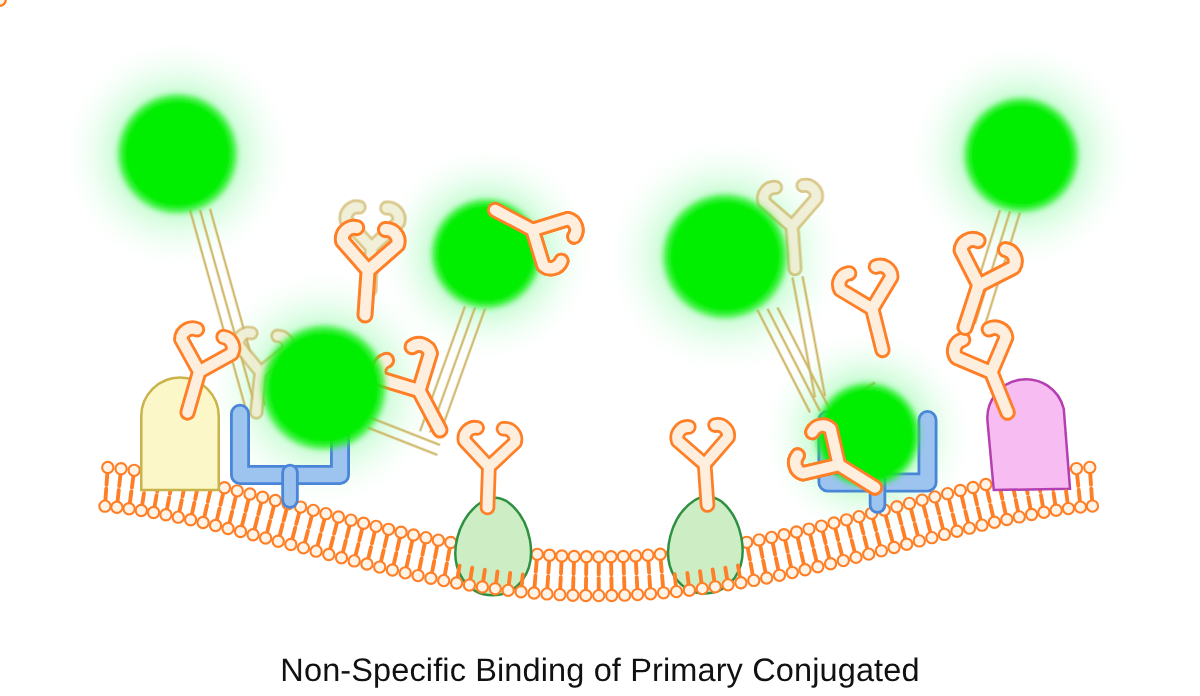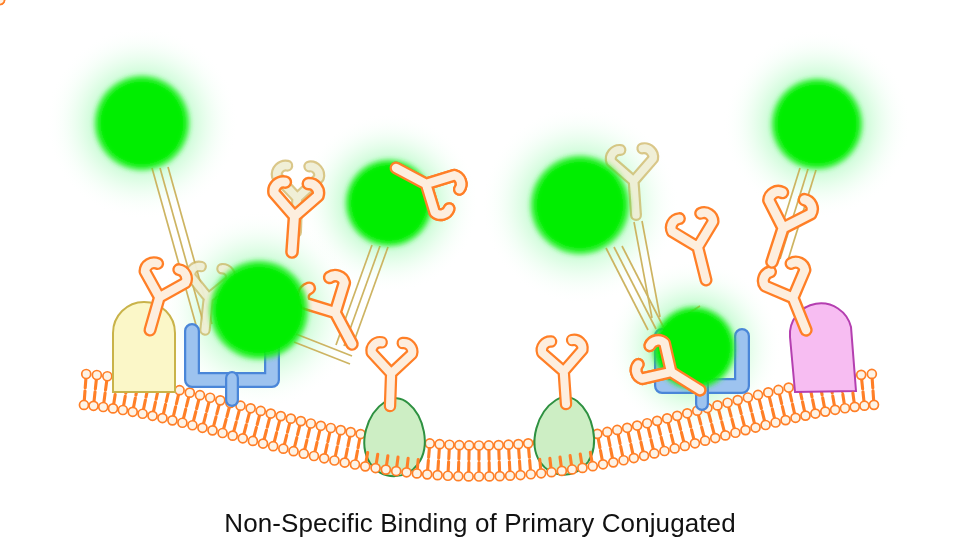--- a/index.html
+++ b/index.html
@@ -20,21 +20,21 @@
   #scene {
     position: absolute;
     left: 0;
     top: 0;
     width: 960px;
     height: 557px;
   }
   #caption {
     position: absolute;
     left: 0;
-    top: 507px;
+    top: 520px;
     width: 960px;
     text-align: center;
     font-family: "Liberation Sans", sans-serif;
     font-size: 26px;
     line-height: 32px;
     color: #111111;
     letter-spacing: 0.1px;
     white-space: nowrap;
   }
 </style>

